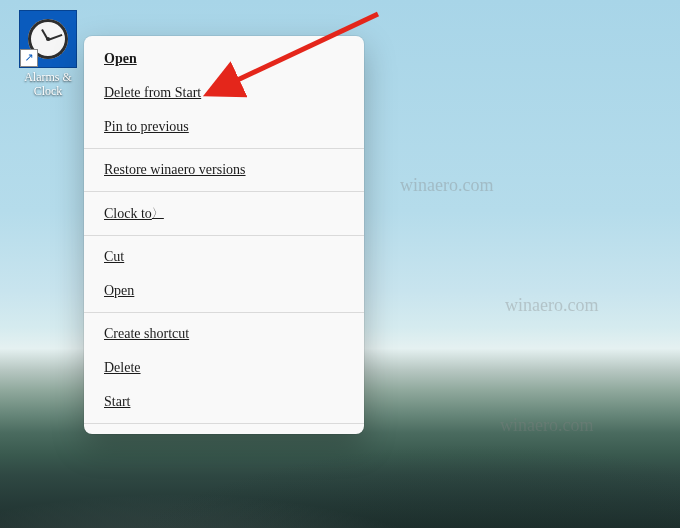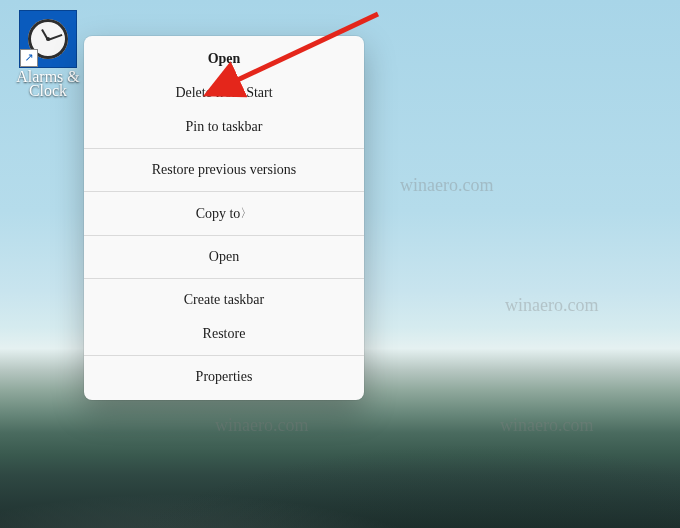--- a/index.html
+++ b/index.html
@@ -96,21 +96,21 @@
   .clock-center {
     position: absolute;
     left: 50%; top: 50%;
     width: 4px; height: 4px;
     margin: -2px 0 0 -2px;
     background: #2e2e2e;
     border-radius: 50%;
   }
   .icon-label {
     color: #fff;
-    font-size: 16px;
+    font-size: 12px;
     line-height: 14px;
     text-shadow: 0 1px 2px rgba(0,0,0,0.7);
     word-wrap: break-word;
   }
 
   
   .context-menu {
     position: absolute;
     top: 36px;
     left: 84px;
@@ -119,22 +119,23 @@
     border-radius: 8px;
     box-shadow: 0 12px 32px rgba(0,0,0,0.25), 0 0 0 1px rgba(0,0,0,0.06);
     padding: 6px 0;
     font-size: 14px;
     color: #1b1b1b;
   }
   .context-menu .item {
     padding: 9px 20px;
     display: flex;
     align-items: center;
-    justify-content: center;
+    justify-content: flex-start;
     cursor: default;
+    text-decoration: underline;
   }
   .context-menu .item.bold { font-weight: 700; }
   .context-menu hr {
     border: none;
     border-top: 1px solid rgba(0,0,0,0.12);
     margin: 4px 0;
   }
   .arrow-glyph {
     font-size: 12px;
     color: #555;
@@ -183,46 +184,49 @@
 </div>
 
 <div class="context-menu">
   <div class="item bold">
     <span>Open</span>
   </div>
   <div class="item">
     <span>Delete from Start</span>
   </div>
   <div class="item">
-    <span>Pin to taskbar</span>
-  </div>
-  <hr>
-  <div class="item">
-    <span>Restore previous versions</span>
-  </div>
-  <hr>
-  <div class="item">
-    <span>Copy to</span>
+    <span>Pin to previous</span>
+  </div>
+  <hr>
+  <div class="item">
+    <span>Restore winaero versions</span>
+  </div>
+  <hr>
+  <div class="item">
+    <span>Clock to</span>
     <span class="arrow-glyph">〉</span>
   </div>
   <hr>
   <div class="item">
+    <span>Cut</span>
+  </div>
+  <div class="item">
     <span>Open</span>
   </div>
   <hr>
   <div class="item">
-    <span>Create taskbar</span>
-  </div>
-  <div class="item">
-    <span>Restore</span>
-  </div>
-  <hr>
-  <div class="item">
-    <span>Properties</span>
-  </div>
+    <span>Create shortcut</span>
+  </div>
+  <div class="item">
+    <span>Delete</span>
+  </div>
+  <div class="item">
+    <span>Start</span>
+  </div>
+  <hr>
 </div>
 
 <svg class="annotation-arrow" width="680" height="528">
   <defs>
     <marker id="arrowhead" markerWidth="8" markerHeight="8" refX="6" refY="4" orient="auto">
       <polygon points="0 0, 8 4, 0 8" fill="#e4261b"></polygon>
     </marker>
   </defs>
   <line x1="378" y1="14" x2="212" y2="92" stroke="#e4261b" stroke-width="5" marker-end="url(#arrowhead)"></line>
 </svg>

